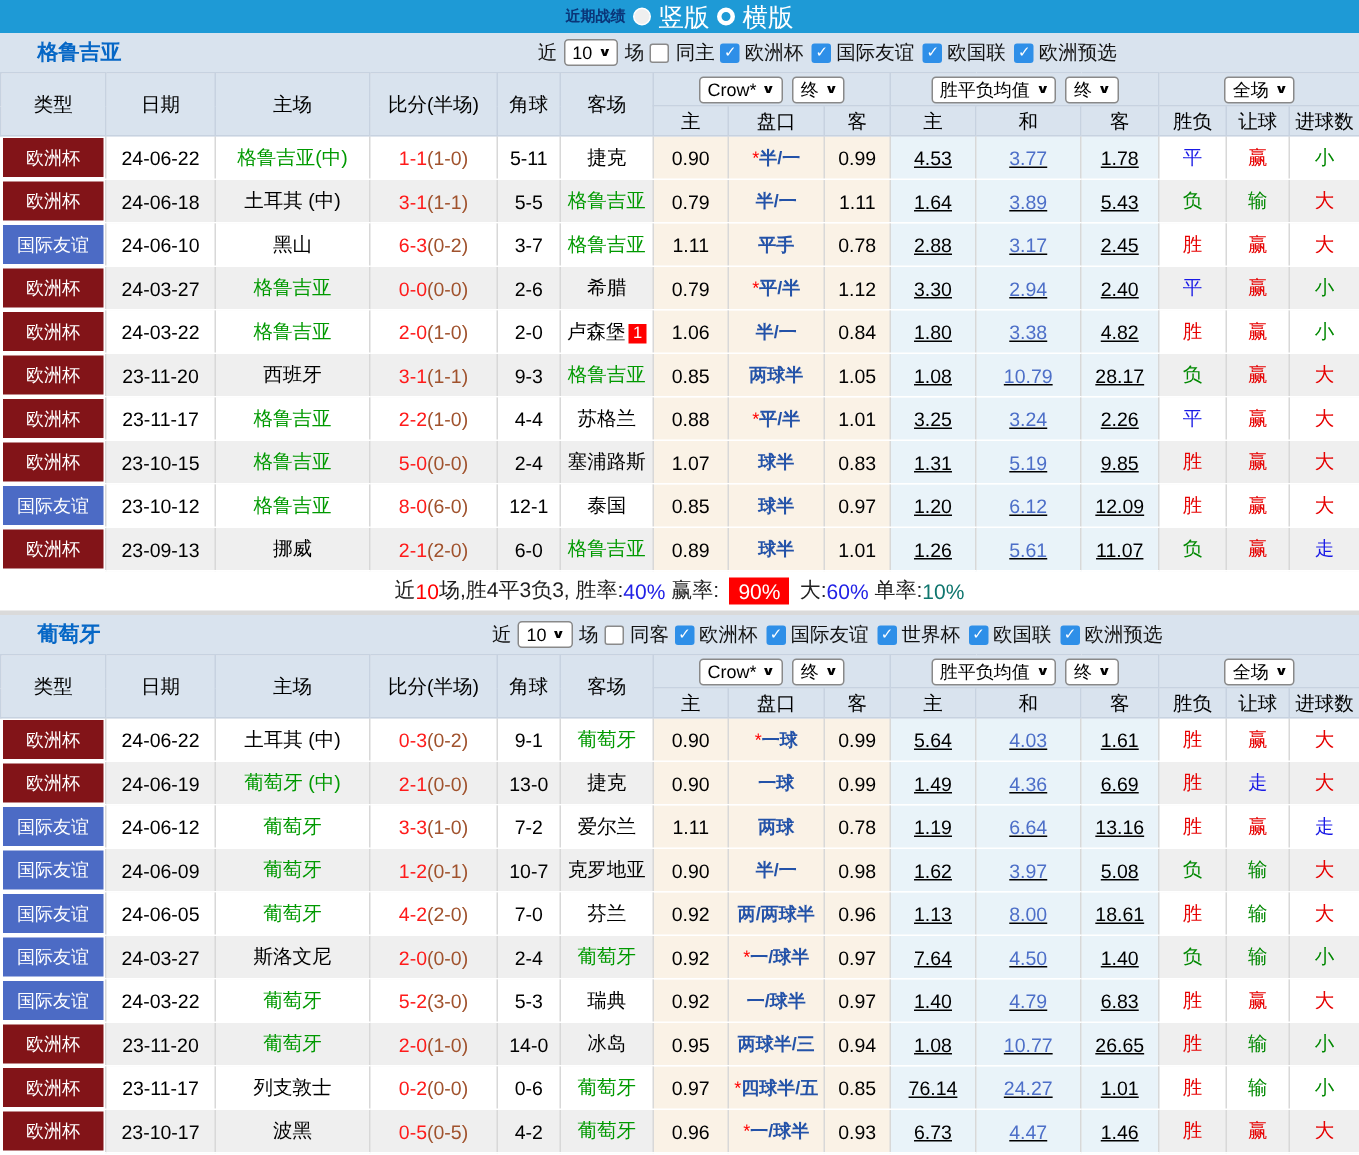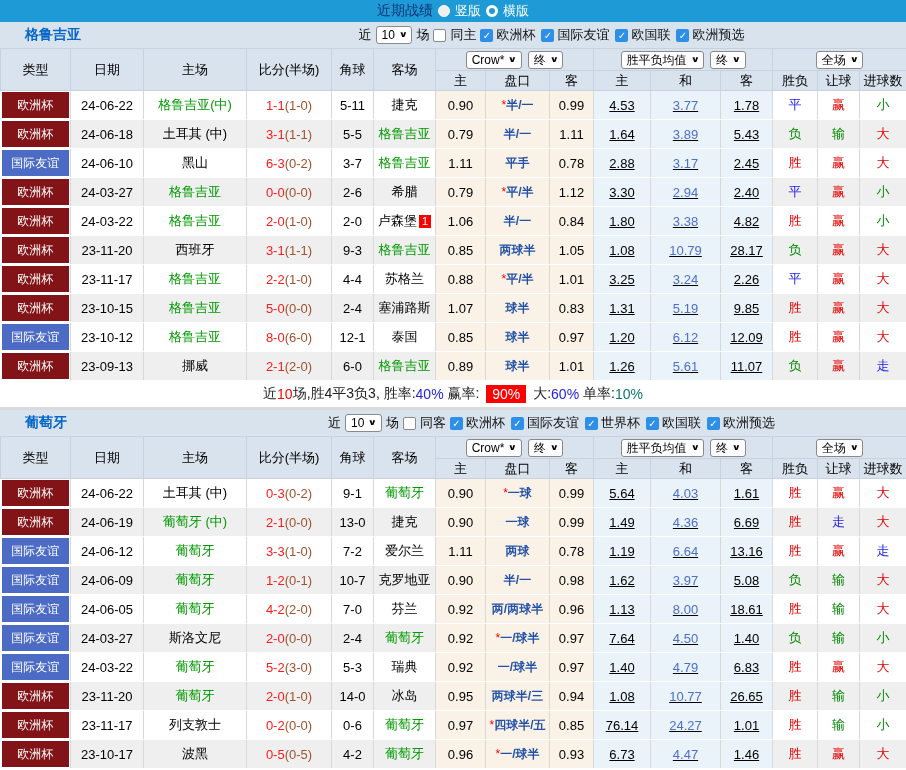--- a/index.html
+++ b/index.html
@@ -13,25 +13,25 @@
 
   
   .topbar {
     height: 22px;
     background: #1E9AD6;
     display: flex;
     align-items: center;
     justify-content: center;
     gap: 5px;
   }
-  .topbar .title { color:#0A3578; font-weight:normal; font-size:14px; }
+  .topbar .title { color:#0A3578; font-weight:bold; font-size:10px; }
   .radio { width:12px; height:12px; border-radius:50%; display:inline-block; }
   .radio.on  { background:#EFEFEF; border:1px solid #fff; }
   .radio.off { background:transparent; border:3px solid #fff; }
-  .rlabel { color:#fff; font-size:13px;text-align:center; }
+  .rlabel { color:#fff; font-size:17px;text-align:center; }
 
   
   .ctrl {
     height: 26px;
     background: #D9E3EE;
     display: flex;
     align-items: center;
   }
   .team {
     width: 200px;

